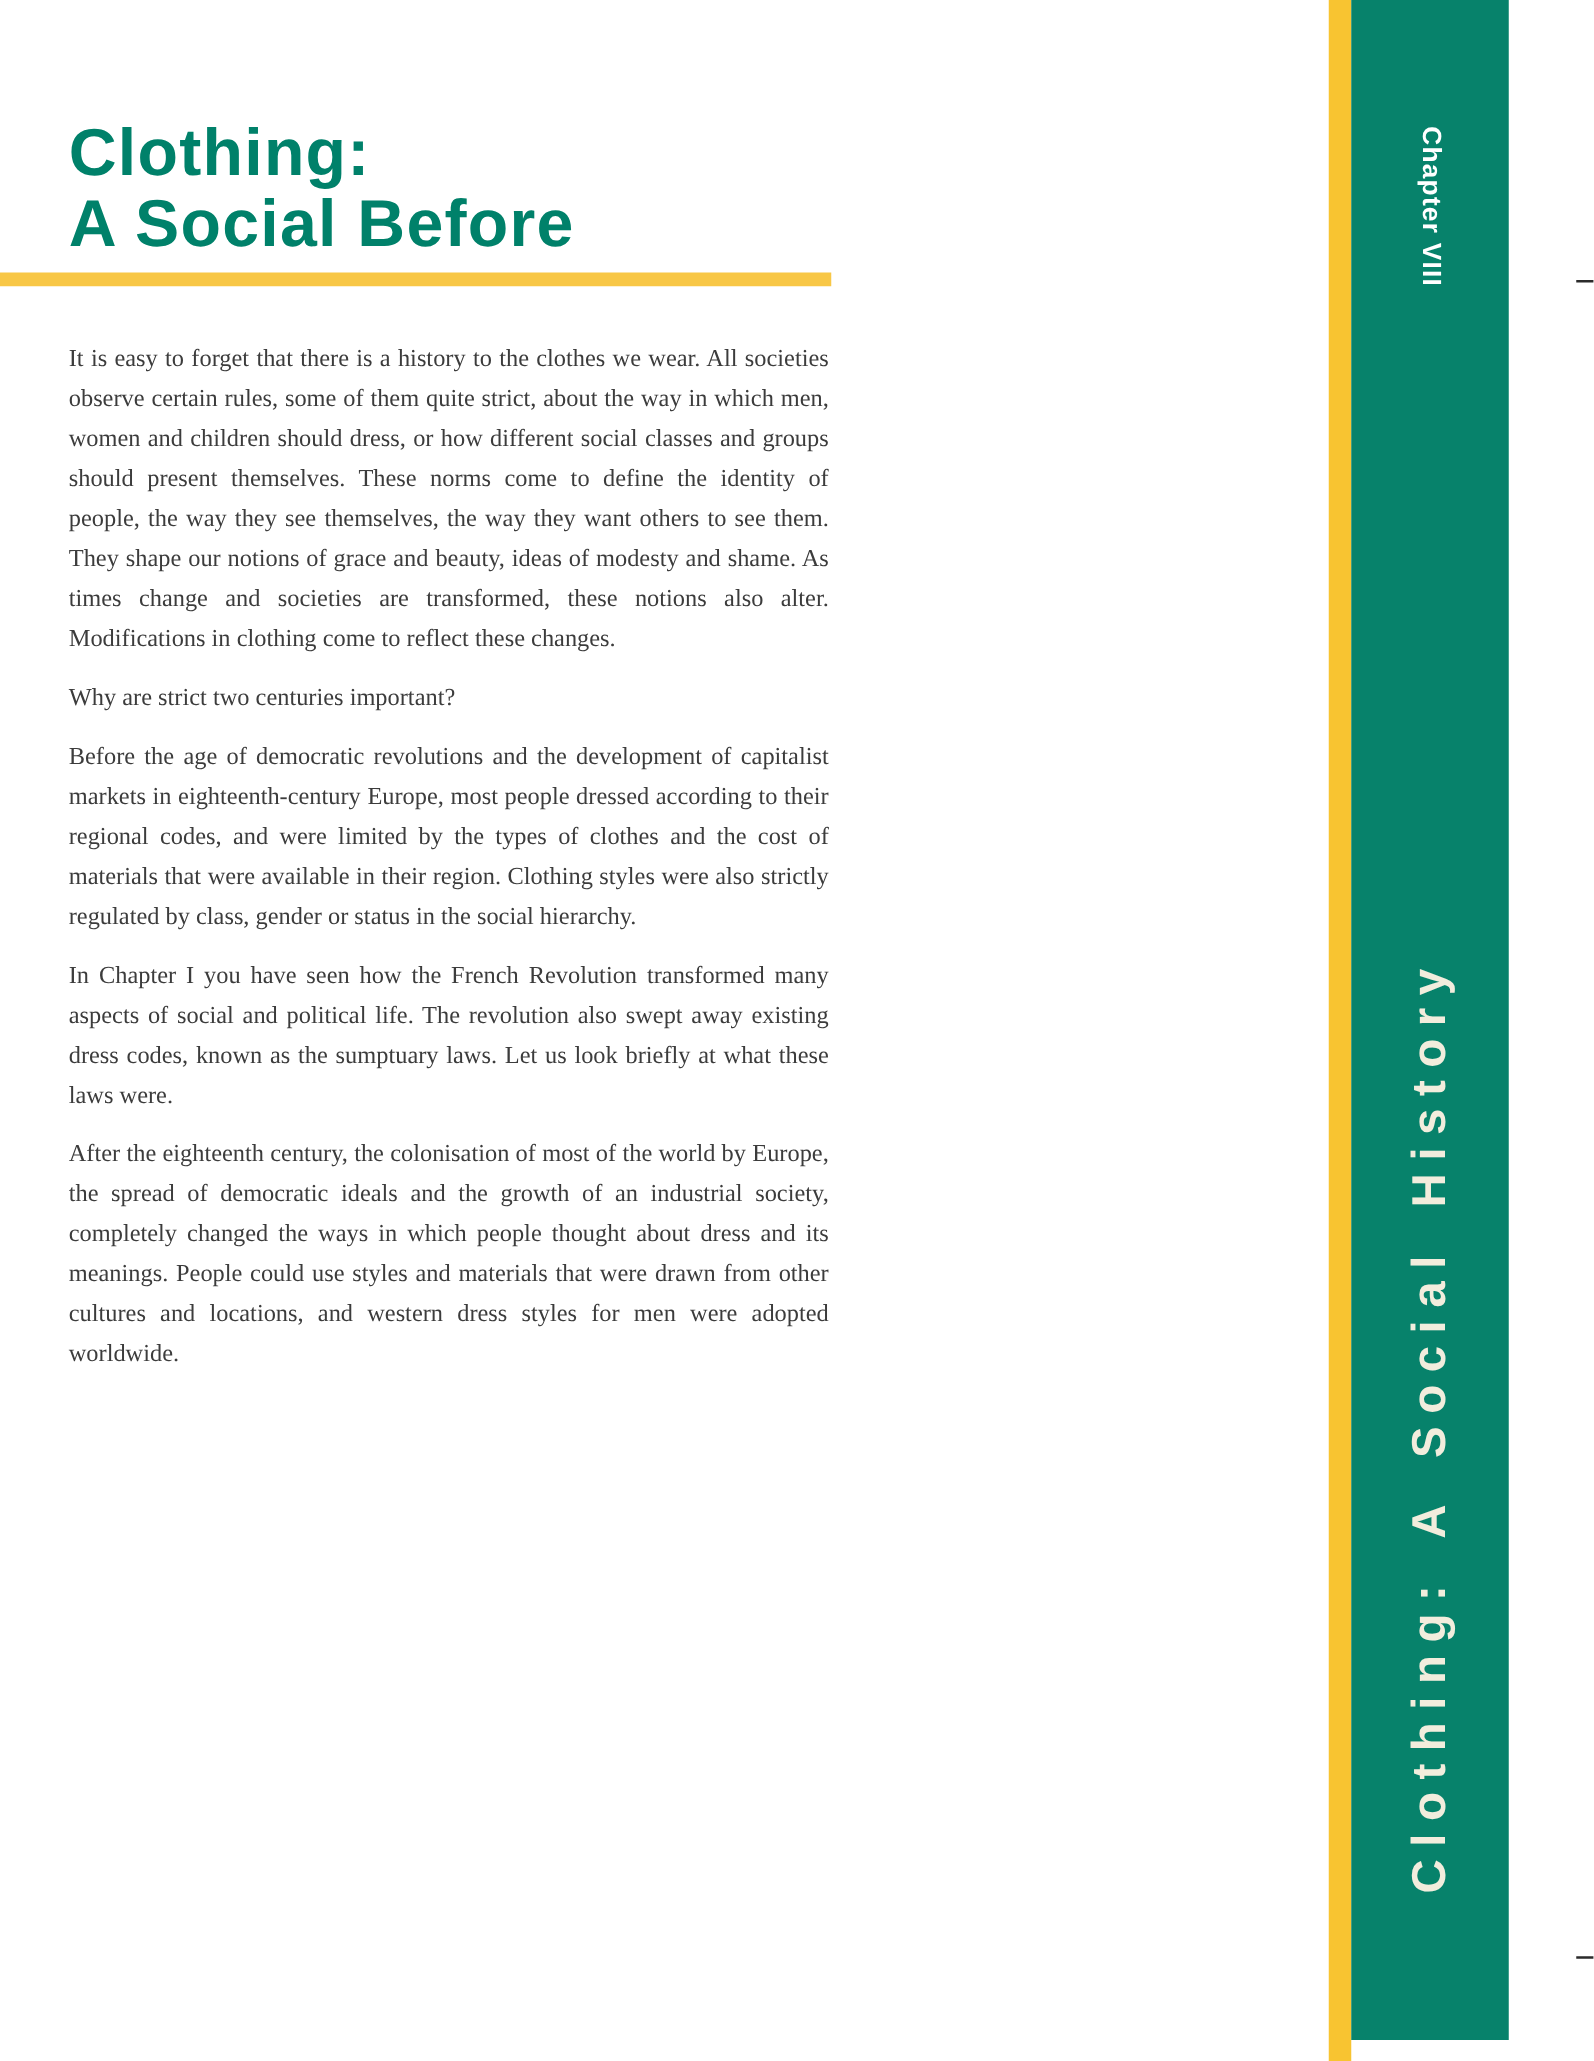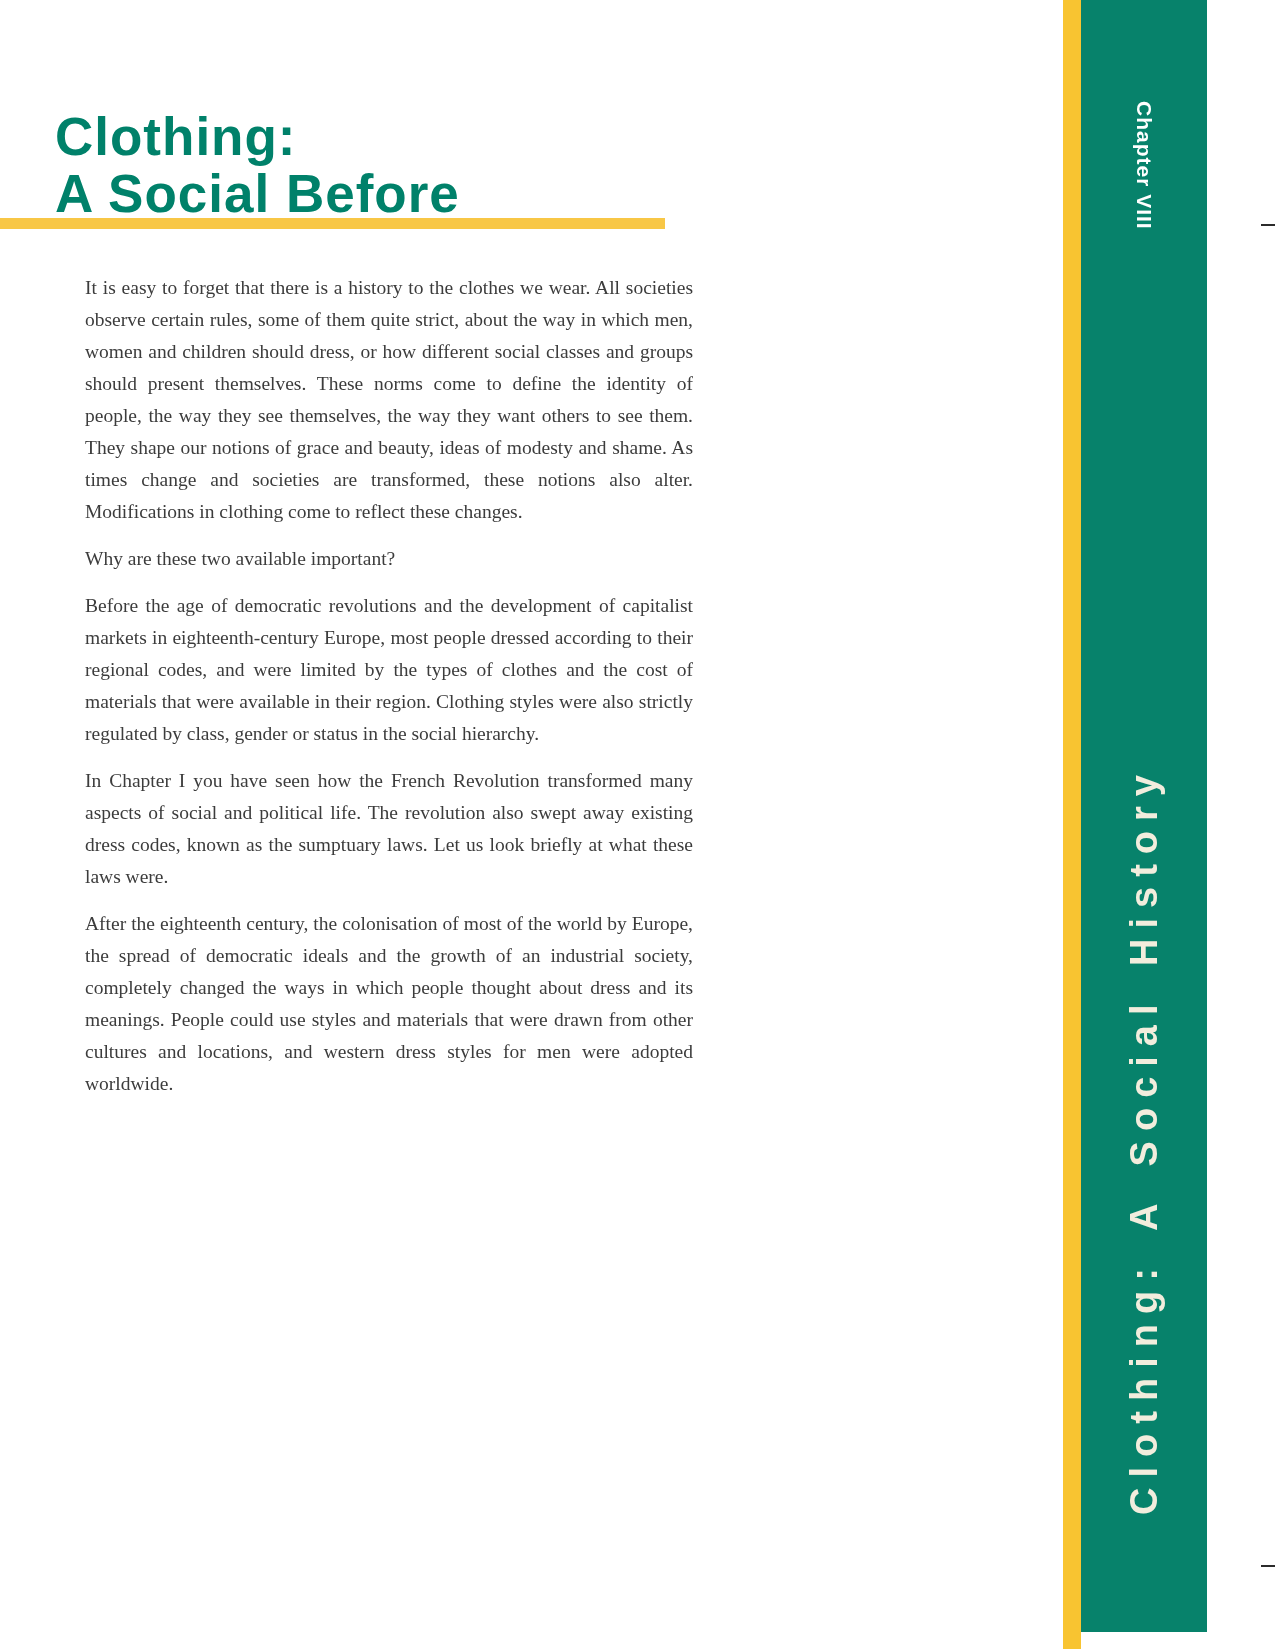--- a/index.html
+++ b/index.html
@@ -10,21 +10,21 @@
     height: 1649px;
     background: #ffffff;
     overflow: hidden;
     font-family: "Liberation Serif", serif;
   }
 
   
   .main-col {
     position: absolute;
     left: 55px;
-    top: 108px;
+    top: 94px;
     width: 608px;
   }
   .chapter-title {
     font-family: "Liberation Sans", sans-serif;
     font-weight: bold;
     color: #00816A;
     font-size: 53px;
     line-height: 57px;
     letter-spacing: 1px;
   }
@@ -34,21 +34,20 @@
     top: 218px;
     width: 665px;
     height: 11px;
     background: #F8C746;
   }
   .body-text {
     position: absolute;
     left: 55px;
     top: 272px;
     width: 608px;
-    margin-left: 30px;
   }
   .body-text p {
     font-family: "Liberation Serif", serif;
     font-size: 19.5px;
     line-height: 32px;
     color: #3c3c3c;
     text-align: justify;
     margin-bottom: 15px;
   }
 
@@ -129,21 +128,21 @@
     <div class="chapter-title">
       <div>Clothing:</div>
       <div>A Social Before</div>
     </div>
   </div>
 
   <div class="title-rule"></div>
 
   <div class="body-text">
     <p>It is easy to forget that there is a history to the clothes we wear. All societies observe certain rules, some of them quite strict, about the way in which men, women and children should dress, or how different social classes and groups should present themselves. These norms come to define the identity of people, the way they see themselves, the way they want others to see them. They shape our notions of grace and beauty, ideas of modesty and shame. As times change and societies are transformed, these notions also alter. Modifications in clothing come to reflect these changes.</p>
-    <p>Why are these two available important?</p>
+    <p>Why are strict two centuries important?</p>
     <p>Before the age of democratic revolutions and the development of capitalist markets in eighteenth-century Europe, most people dressed according to their regional codes, and were limited by the types of clothes and the cost of materials that were available in their region. Clothing styles were also strictly regulated by class, gender or status in the social hierarchy.</p>
     <p>In Chapter I you have seen how the French Revolution transformed many aspects of social and political life. The revolution also swept away existing dress codes, known as the sumptuary laws. Let us look briefly at what these laws were.</p>
     <p>After the eighteenth century, the colonisation of most of the world by Europe, the spread of democratic ideals and the growth of an industrial society, completely changed the ways in which people thought about dress and its meanings. People could use styles and materials that were drawn from other cultures and locations, and western dress styles for men were adopted worldwide.</p>
   </div>
 
   <div class="yellow-strip"></div>
   <div class="green-band"></div>
 
   <div class="chapter-label-wrap">
     <span>Chapter VIII</span>

